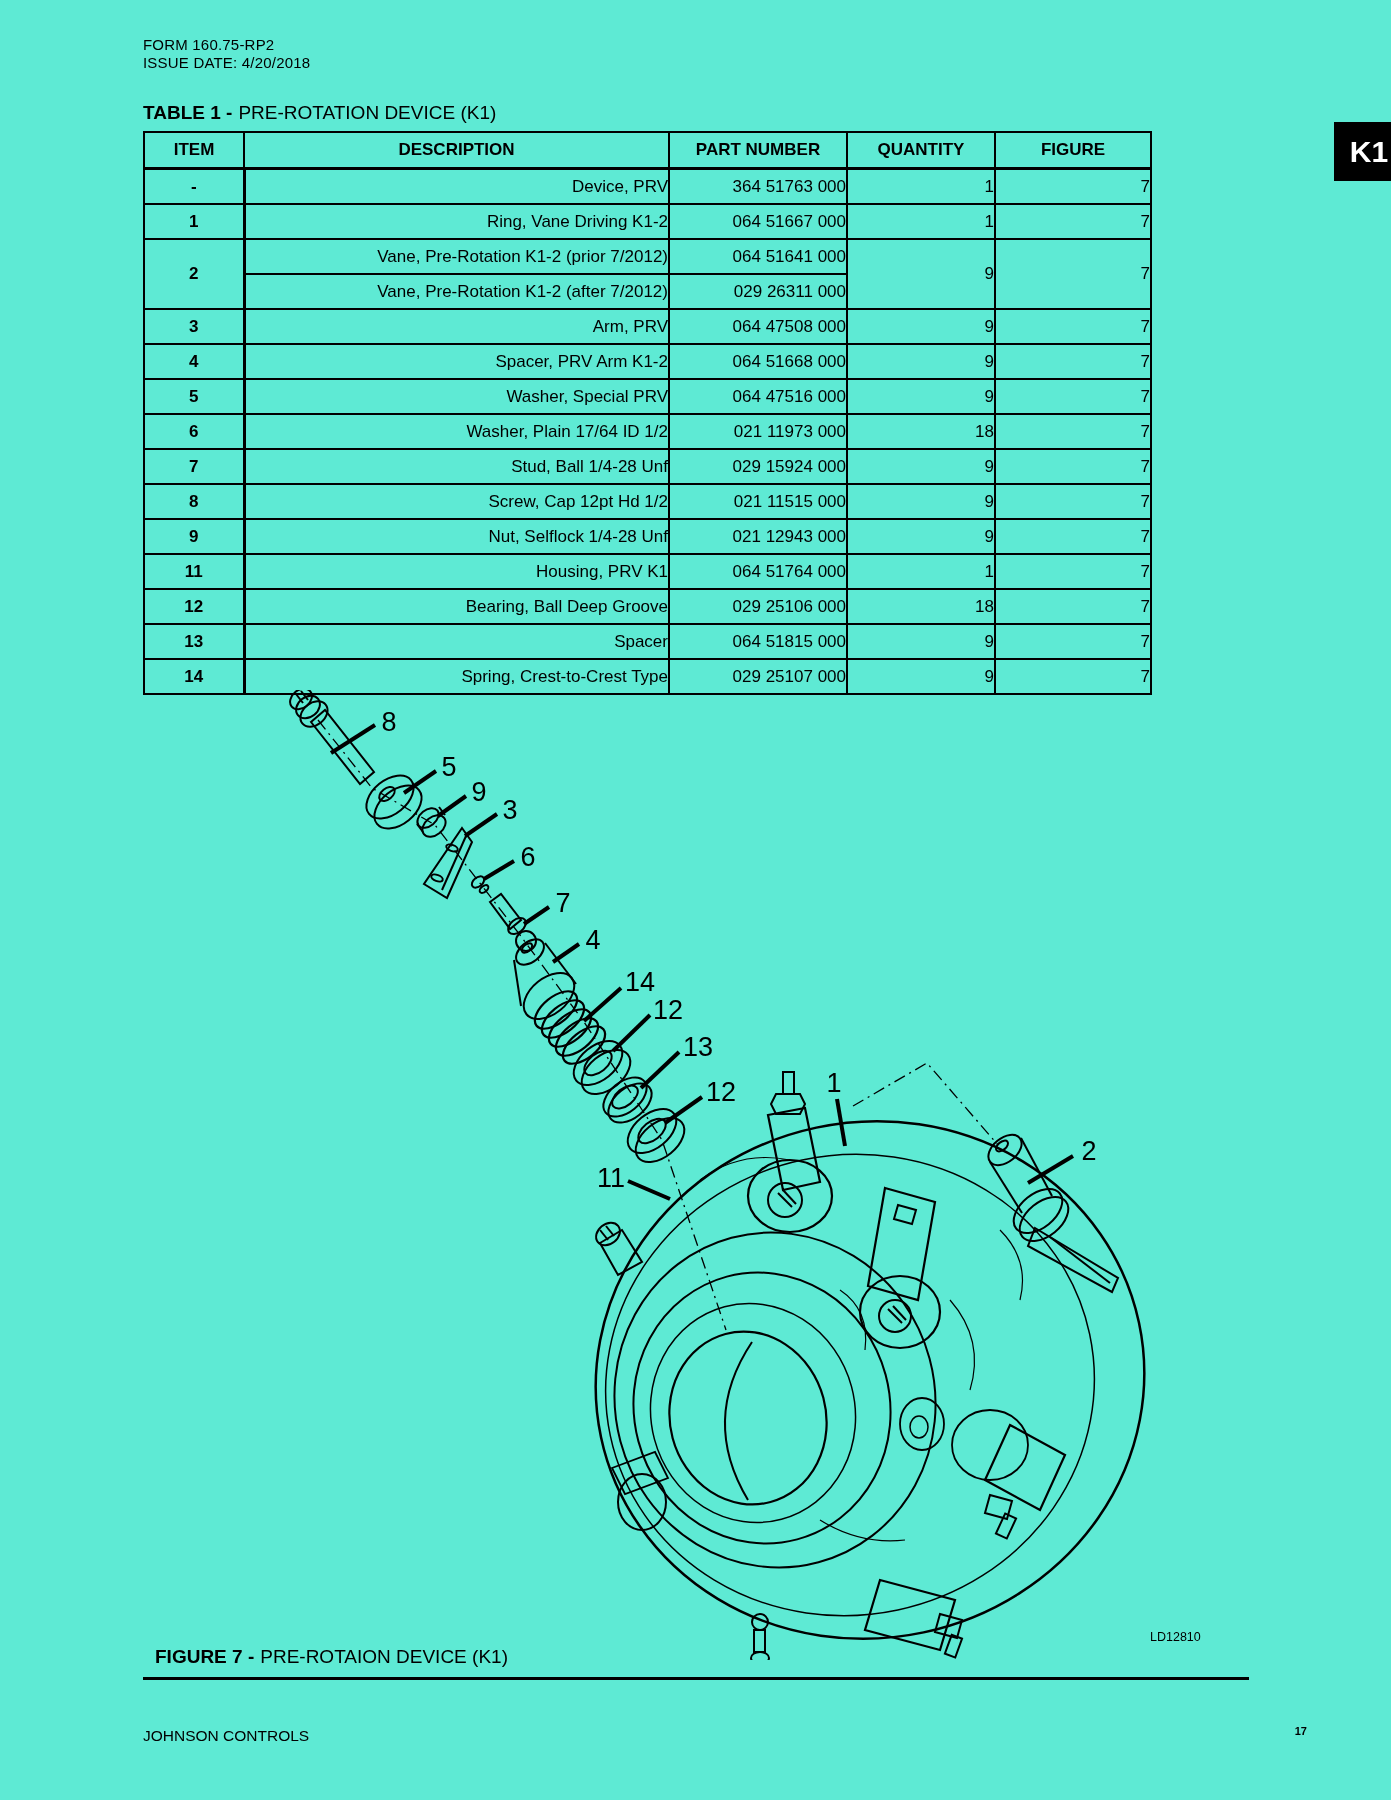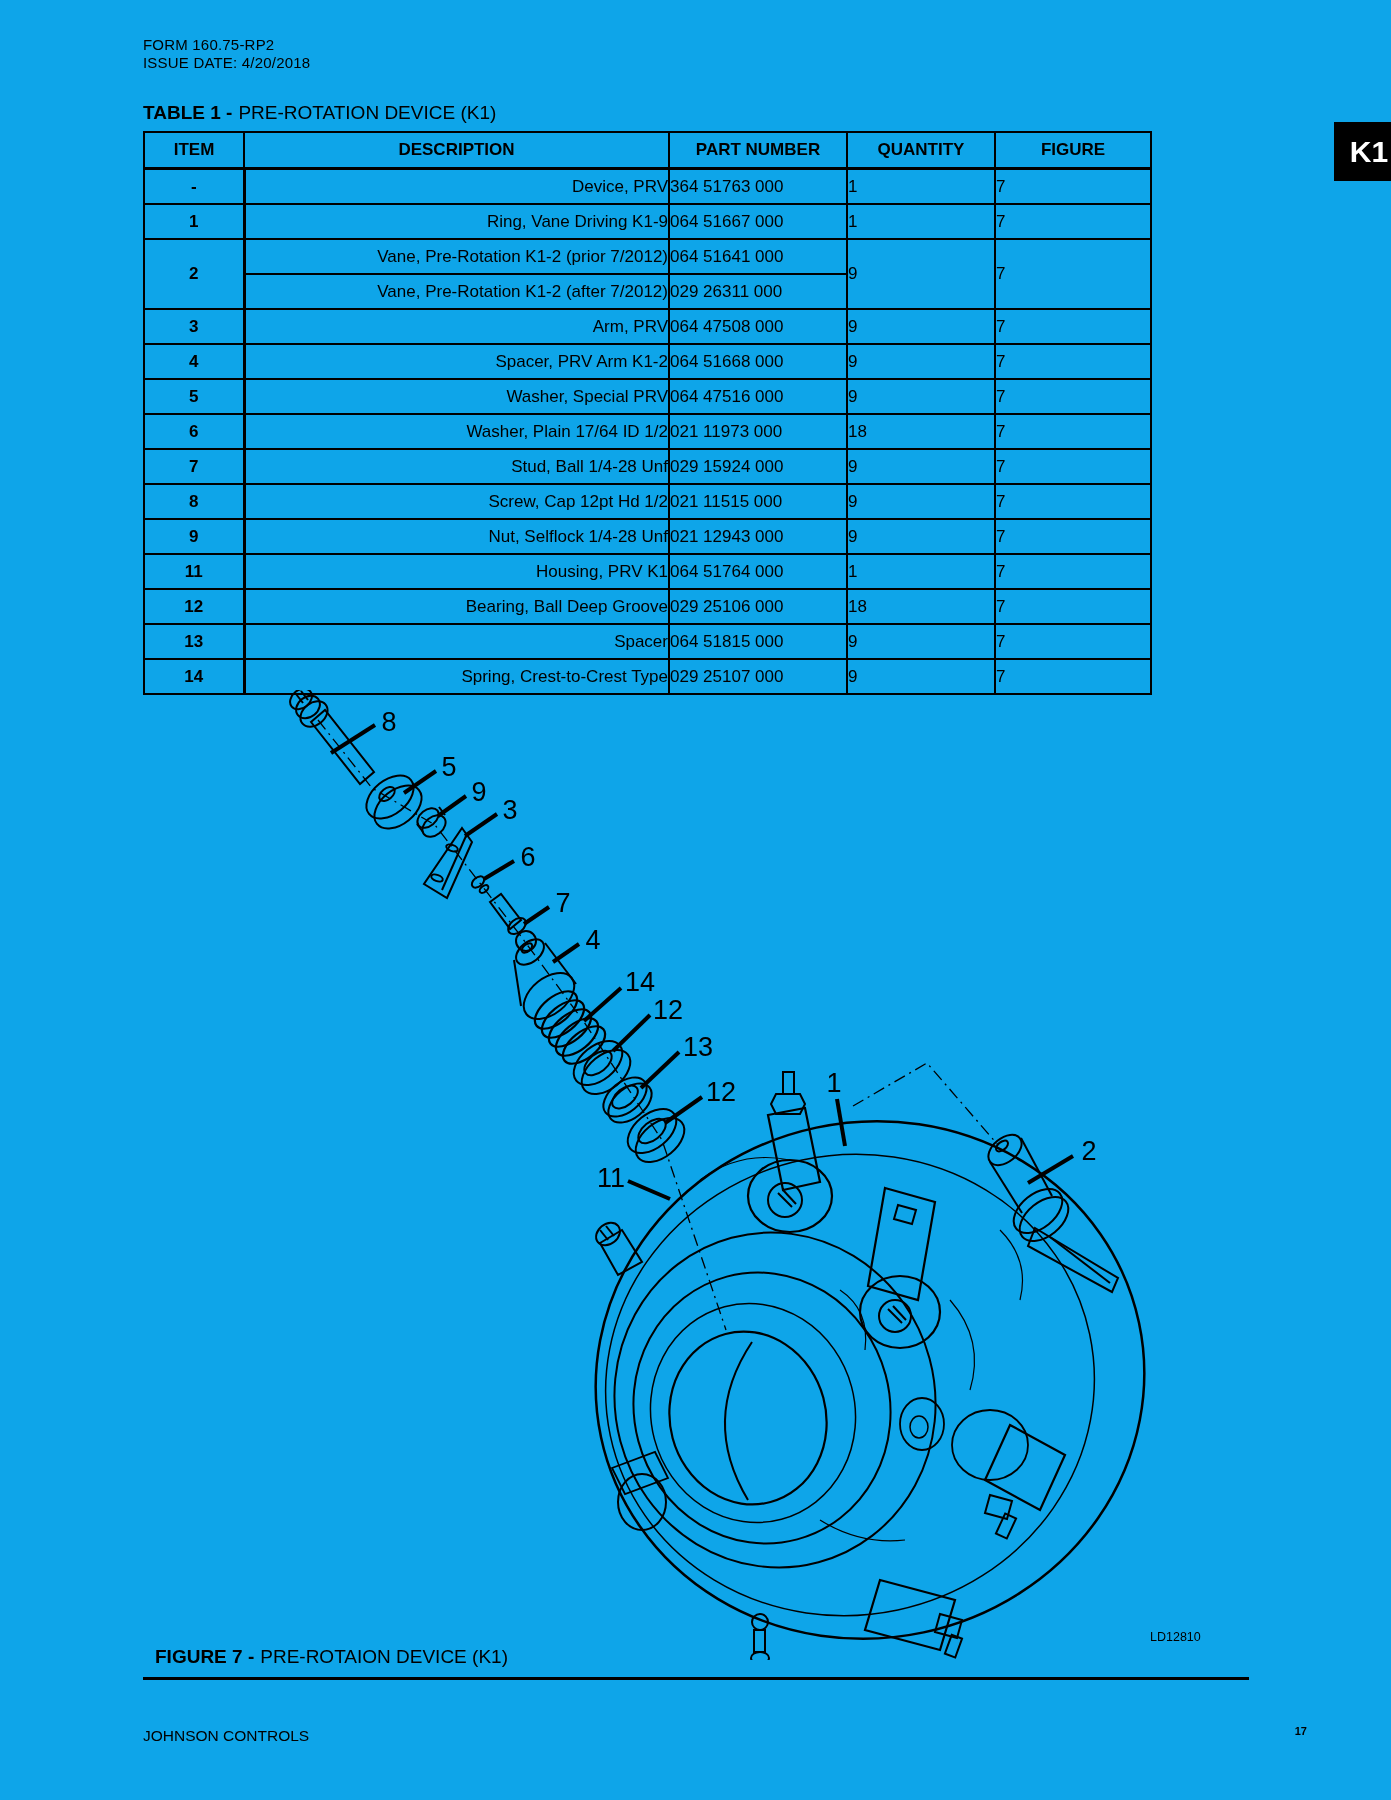--- a/index.html
+++ b/index.html
@@ -1,32 +1,32 @@
 <!DOCTYPE html>
 <html><head>
 <meta charset="utf-8">
 <style>
   html,body{margin:0;padding:0;background:#fff;}
-  .page{position:relative;width:1391px;height:1800px;background:#0ea5e9;overflow:hidden;
+  .page{position:relative;width:1391px;height:1800px;background:#5eead4;overflow:hidden;
         font-family:"Liberation Sans",sans-serif;color:#000;}
   .abs{position:absolute;}
   .hdr-line{font-size:15px;line-height:18px;font-weight:bold;letter-spacing:0.2px;}
   .doc-title{left:143px;top:68px;width:1007px;text-align:center;font-size:26px;font-weight:bold;}
   .k1-tab{left:1334px;top:122px;width:70px;height:59px;background:#000;color:#fff;
           font-size:30px;font-weight:bold;text-align:center;line-height:59px;}
   .tbl-title{left:143px;top:102px;font-size:19px;}
   .tbl-title .b{font-weight:bold;margin-right:6px;}
   table.parts{position:absolute;left:143px;top:131px;width:1007px;border-collapse:collapse;
               table-layout:fixed;border:2px solid #8b5cf6;}
   table.parts th,table.parts td{border:2px solid #000;font-size:17px;vertical-align:middle;
               padding:0;height:33px;overflow:hidden;white-space:nowrap;}
   table.parts thead th{font-weight:bold;text-align:center;height:34px;border-bottom:3px solid #000;}
   td.c-item{text-align:center;font-weight:bold;border-right-width:3px !important;}
   td.c-desc{text-align:right;padding-left:10px;}
-  td.c-part,td.c-qty,td.c-fig{text-align:left;}
+  td.c-part,td.c-qty,td.c-fig{text-align:right;}
   .fig-id{left:1150px;top:1630px;width:144px;text-align:left;font-size:12.5px;}
   .fig-caption{left:143px;top:1646px;font-size:19px;margin-left:12px;}
   .fig-caption .b{font-weight:bold;margin-right:6px;}
   .cap-rule{left:143px;top:1677px;width:1106px;height:3px;background:#000;}
   .footer-co{left:143px;top:1727px;font-size:15.5px;}
   .page-num{left:1235px;top:1725px;width:72px;text-align:right;font-size:11px;font-weight:bold;}
   svg.diagram{position:absolute;left:150px;top:690px;width:1150px;height:970px;}
   svg.diagram .ln{stroke:#000;fill:none;}
   svg.diagram text{font-family:"Liberation Sans",sans-serif;font-size:27px;fill:#000;text-anchor:middle;}
   svg.diagram line.leader{stroke:#000;stroke-width:4;}
@@ -68,21 +68,21 @@
     <tbody>
       <tr>
         <td class="c-item">-</td>
         <td class="c-desc">Device, PRV</td>
         <td class="c-part">364 51763 000</td>
         <td class="c-qty">1</td>
         <td class="c-fig">7</td>
       </tr>
       <tr>
         <td class="c-item">1</td>
-        <td class="c-desc">Ring, Vane Driving K1-9</td>
+        <td class="c-desc">Ring, Vane Driving K1-2</td>
         <td class="c-part">064 51667 000</td>
         <td class="c-qty">1</td>
         <td class="c-fig">7</td>
       </tr>
       <tr>
         <td class="c-item" rowspan="2">2</td>
         <td class="c-desc">Vane, Pre-Rotation K1-2 (prior 7/2012)</td>
         <td class="c-part">064 51641 000</td>
         <td class="c-qty" rowspan="2">9</td>
         <td class="c-fig" rowspan="2">7</td>

